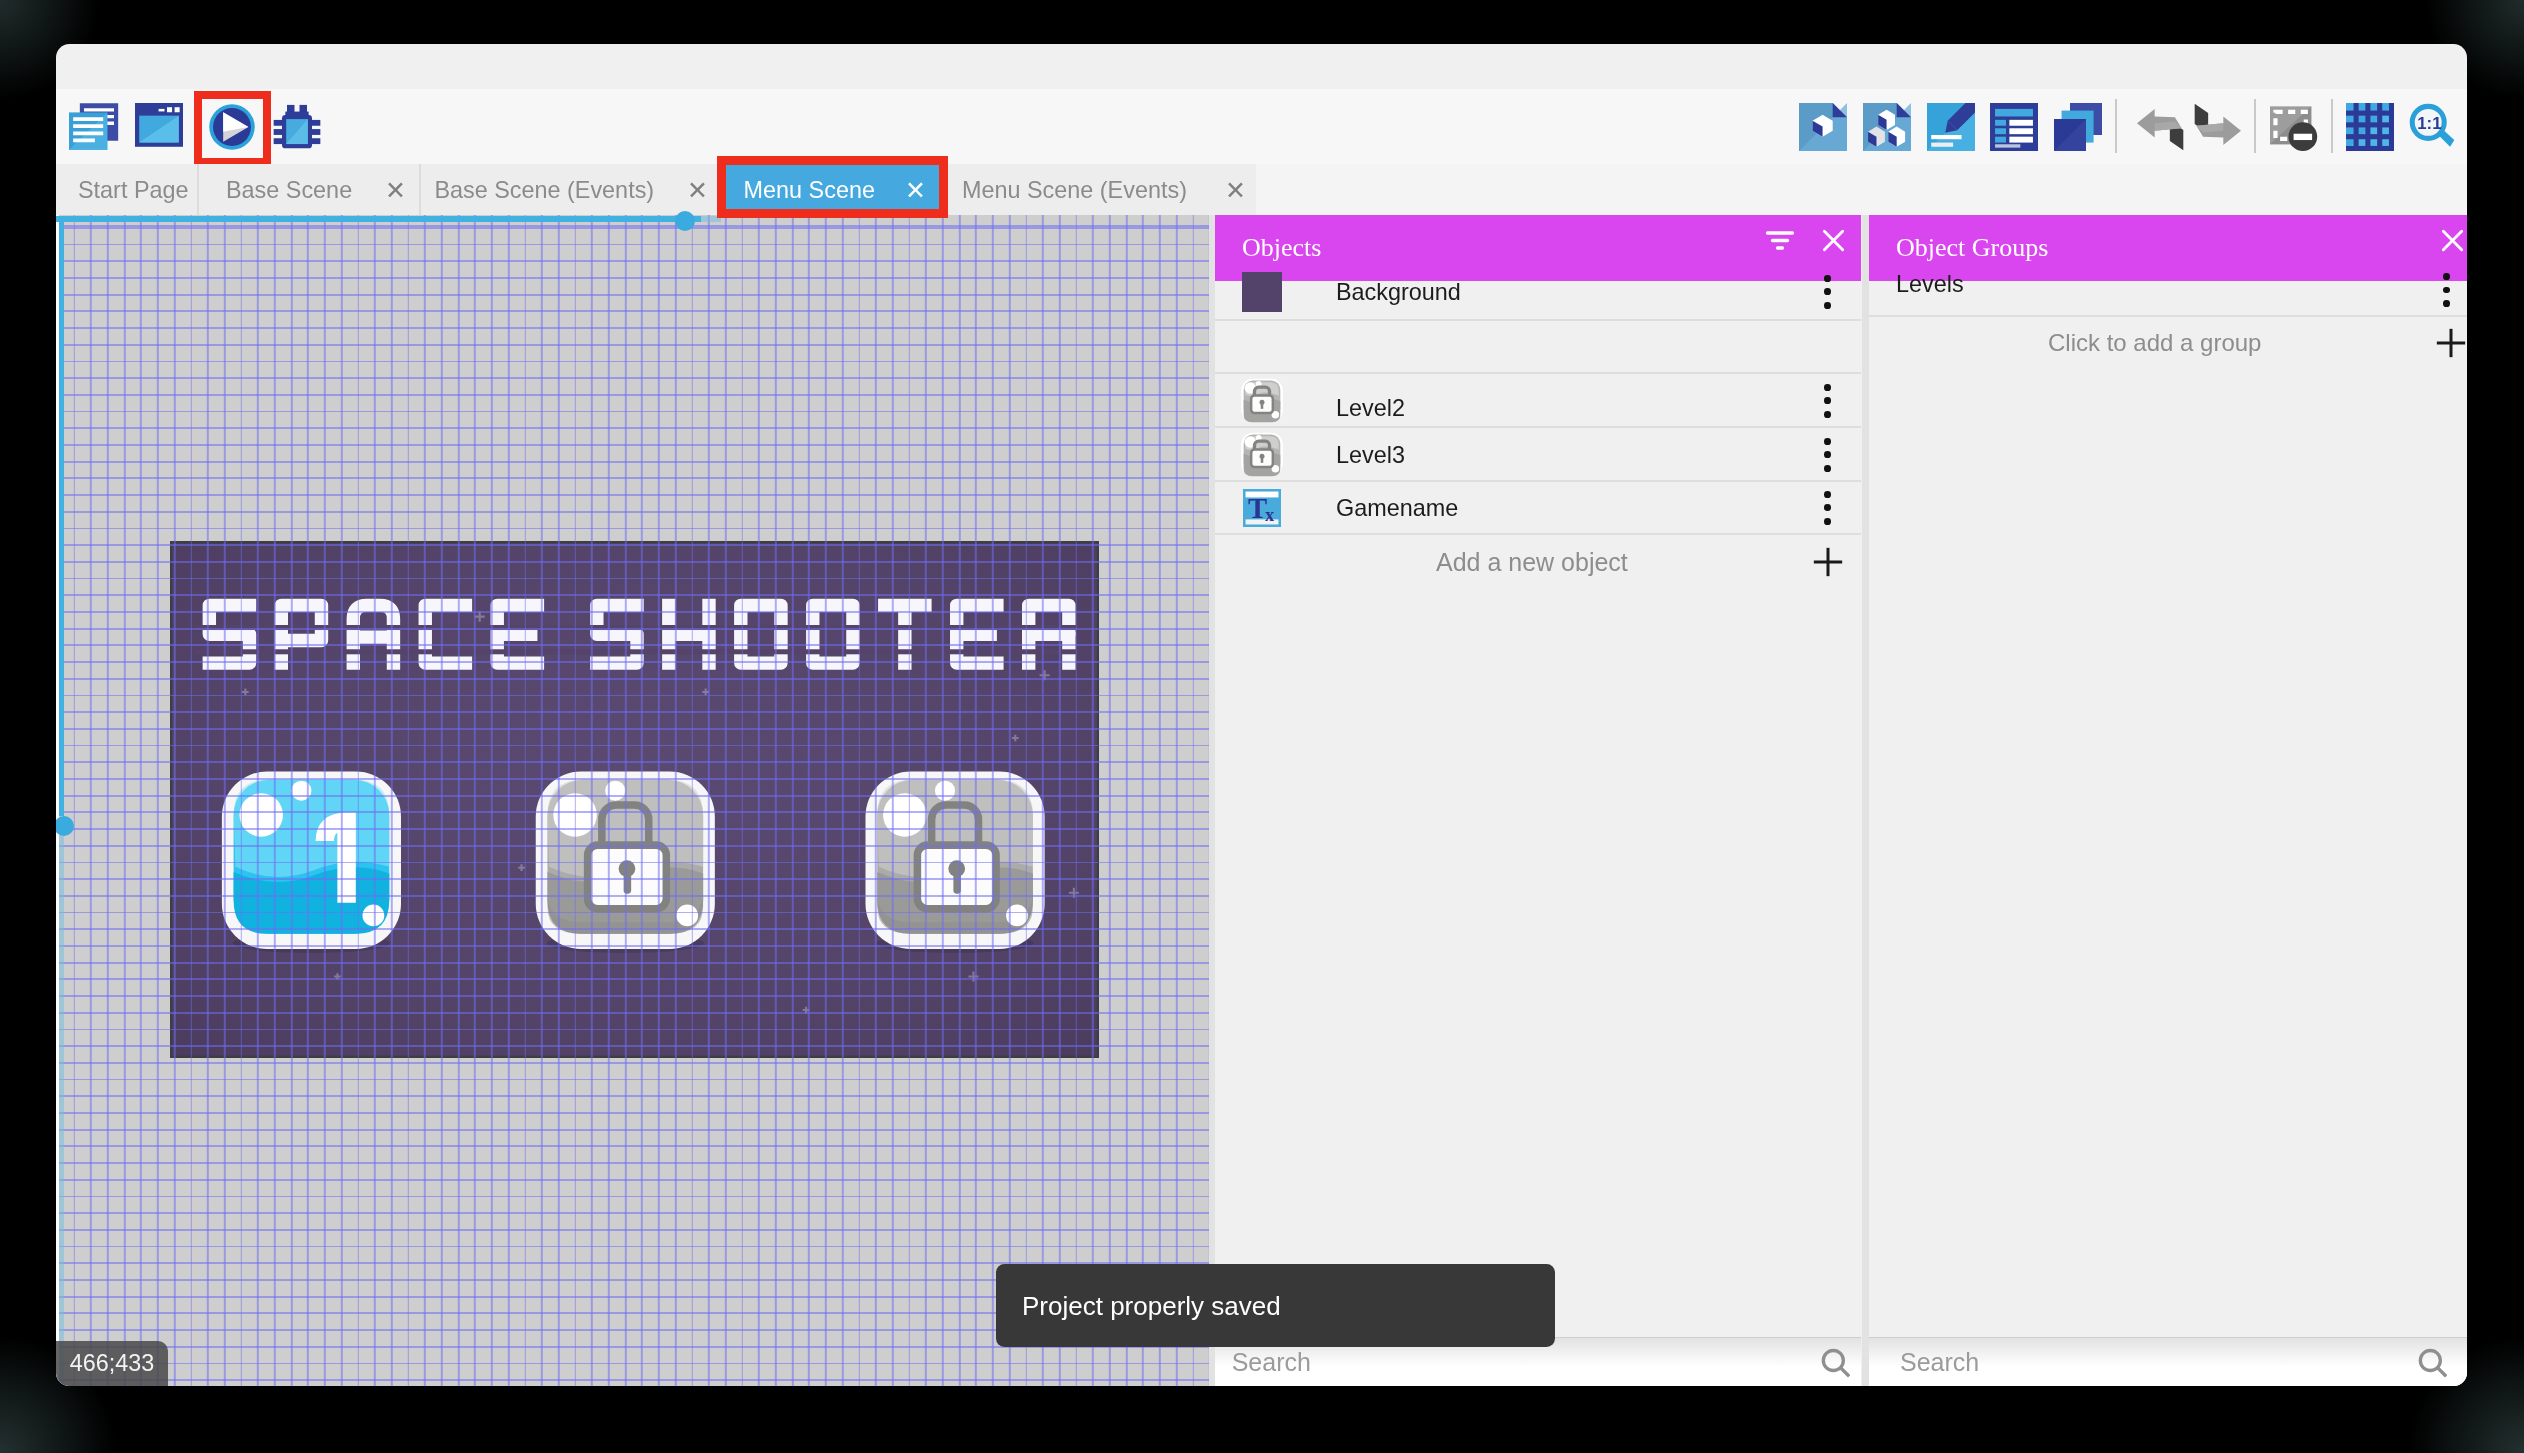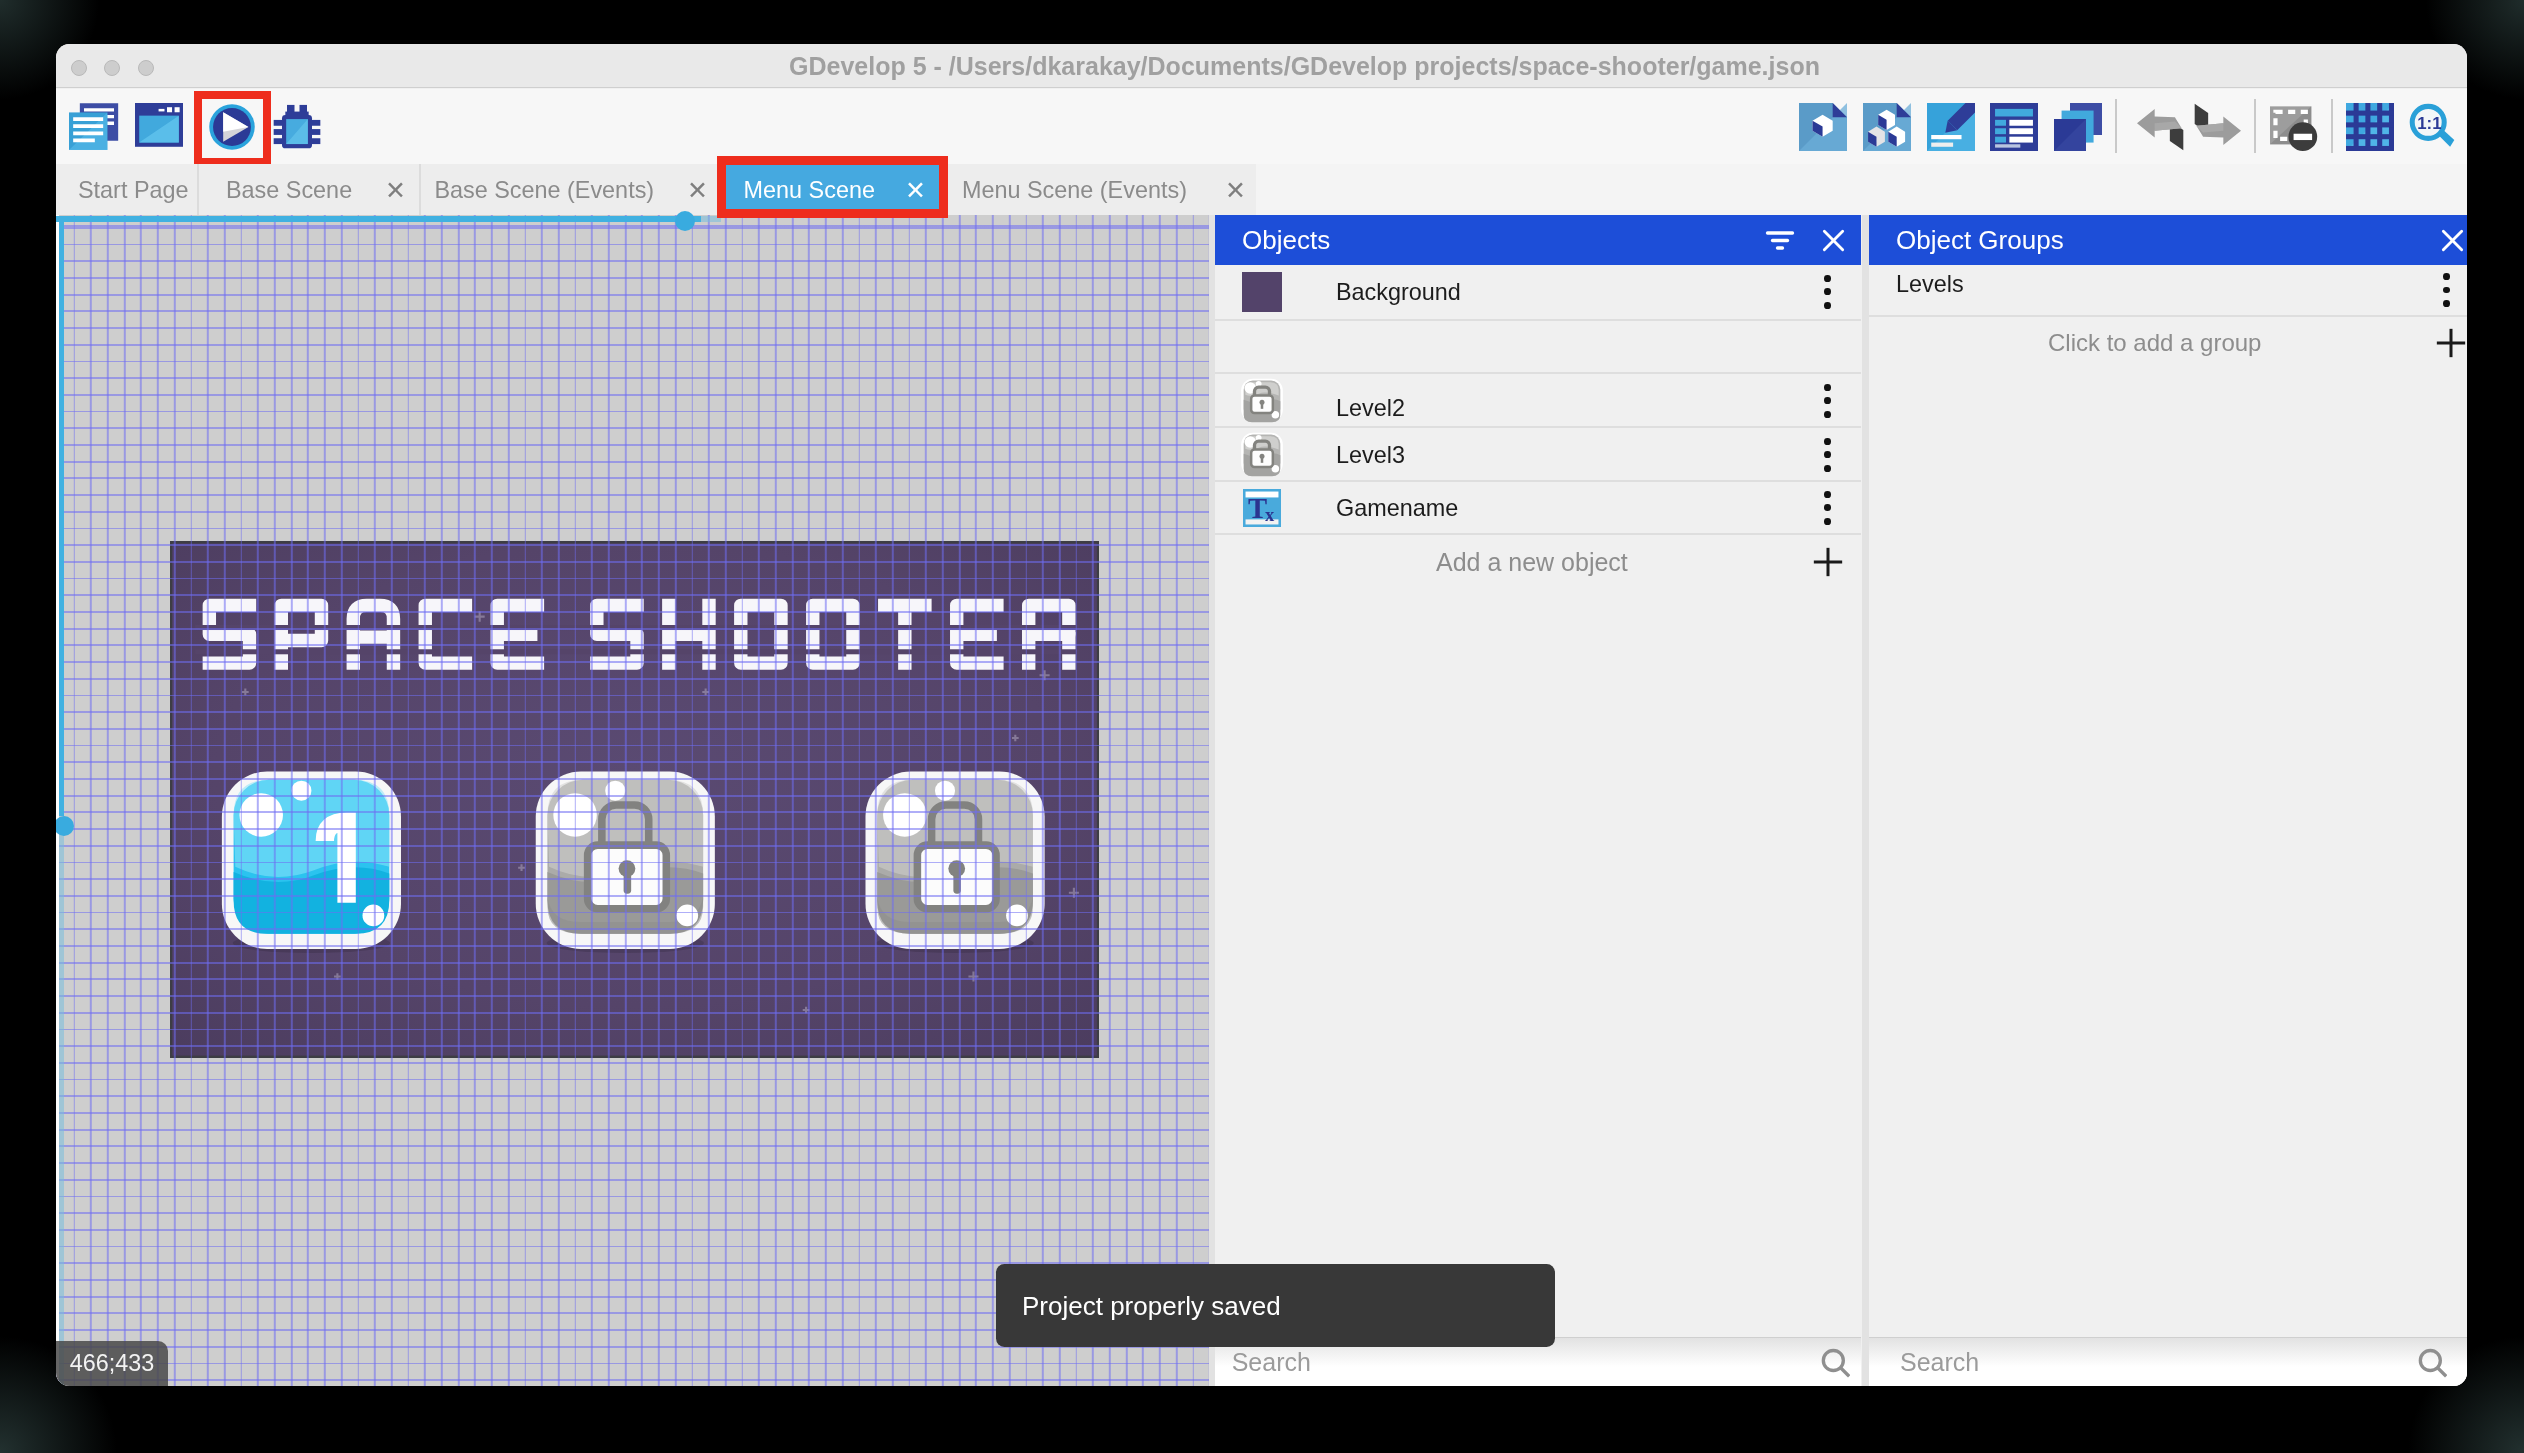--- a/index.html
+++ b/index.html
@@ -37,40 +37,34 @@
   #canvas { position:absolute; left:0; top:171px; width:1153px; height:1171px; background:#cecece; }
   #grid { position:absolute; left:0; top:171px; width:1153px; height:1171px; pointer-events:none;
     background:
       repeating-linear-gradient(to right, rgba(110,108,242,.55) 0 1.7px, rgba(0,0,0,0) 1.7px 16.7px),
       repeating-linear-gradient(to bottom, rgba(110,108,242,.55) 0 1.7px, rgba(0,0,0,0) 1.7px 16.7px);
     background-position:0.8px 0px, 0px 12px;
   }
   
   .gutter { position:absolute; top:171px; bottom:0; width:7.5px; background:#e2e2e2; }
   .panel { position:absolute; top:171px; bottom:0; background:#f0f0f0; overflow:hidden; }
-  .phead { position:absolute; left:0; top:0; width:100%; height:50px; background:#1d4ed8; color:#fff; }
+  .phead { position:absolute; left:0; top:0; width:100%; height:66px; background:#d946ef; color:#fff;font-family:Liberation Serif, serif; }
   .phead .ttl { position:absolute; left:27px; top:50%; transform:translateY(-50%); font-size:26px; }
   .rowsep { position:absolute; left:0; width:100%; height:1.7px; background:#dedede; }
   .orow { position:absolute; left:0; width:100%; }
   .rowtxt { position:absolute; font-size:23.4px; color:#1c1c1c; top:50%; transform:translateY(-50%); }
   .dots3 { position:absolute; width:6.7px; }
   .dots3 i { position:absolute; left:0; width:6.7px; height:6.7px; border-radius:50%; background:#111; }
   .searchrow { position:absolute; left:0; bottom:0; width:100%; height:49px;
     background:linear-gradient(#e2e2e2, #ffffff 60%); border-top:0.8px solid #cfcfcf; }
   .searchrow .ph { position:absolute; font-size:25px; color:#9b9b9b; top:50%; transform:translateY(-50%); }
 </style>
 </head>
 <body>
 <div id="win">
-  <div id="titlebar">
-    <div class="tl" style="left:15px"></div>
-    <div class="tl" style="left:48px"></div>
-    <div class="tl" style="left:82px"></div>
-    <div id="title-text">GDevelop 5 - /Users/dkarakay/Documents/GDevelop projects/space-shooter/game.json</div>
-  </div>
   <div id="toolbar"></div>
 
   <svg class="abs" style="left:12.6px;top:59px" width="50" height="48" viewBox="0 0 60 57">
     <rect x="13" y="0" width="46" height="45" fill="#3d4da5"></rect>
     <g stroke="#fff" stroke-width="4">
         <line x1="18" y1="8" x2="54" y2="8"></line>
         <line x1="18" y1="16" x2="54" y2="16"></line>
         <line x1="18" y1="24" x2="54" y2="24"></line>
       </g>
     <rect x="0" y="11" width="46" height="45" fill="#38a0d6"></rect>

